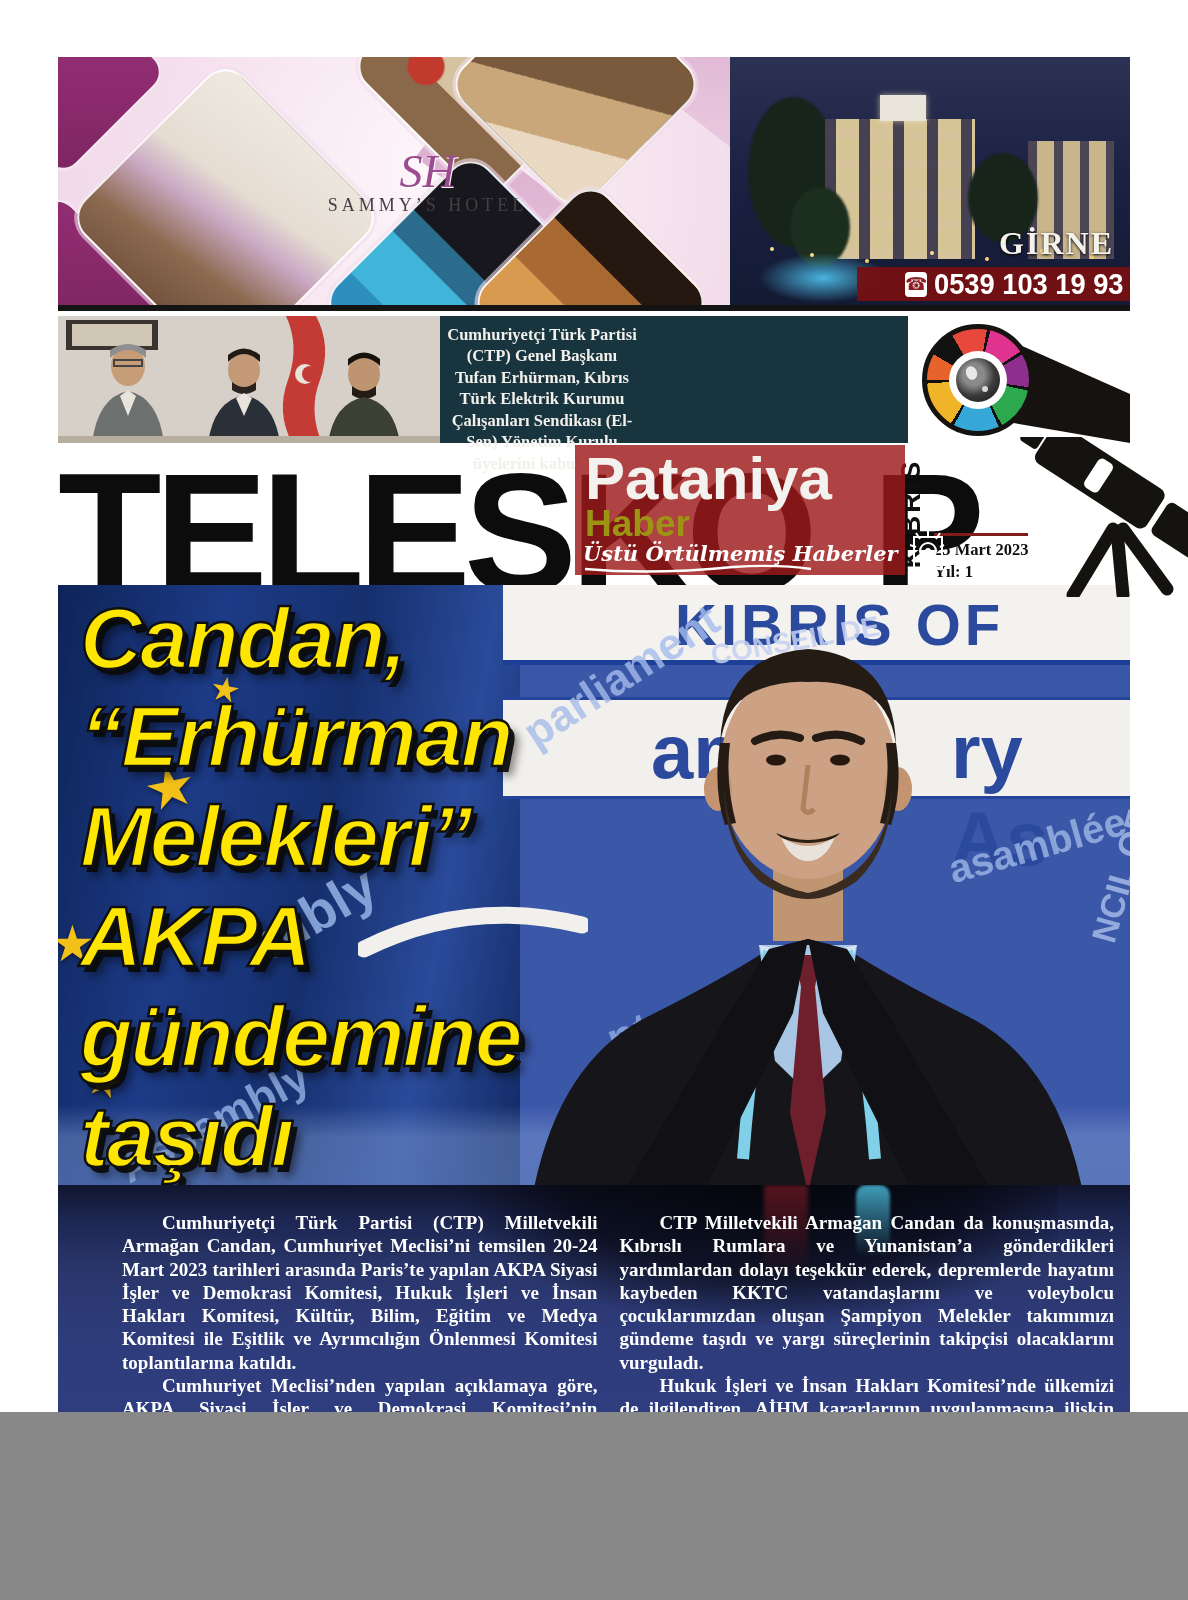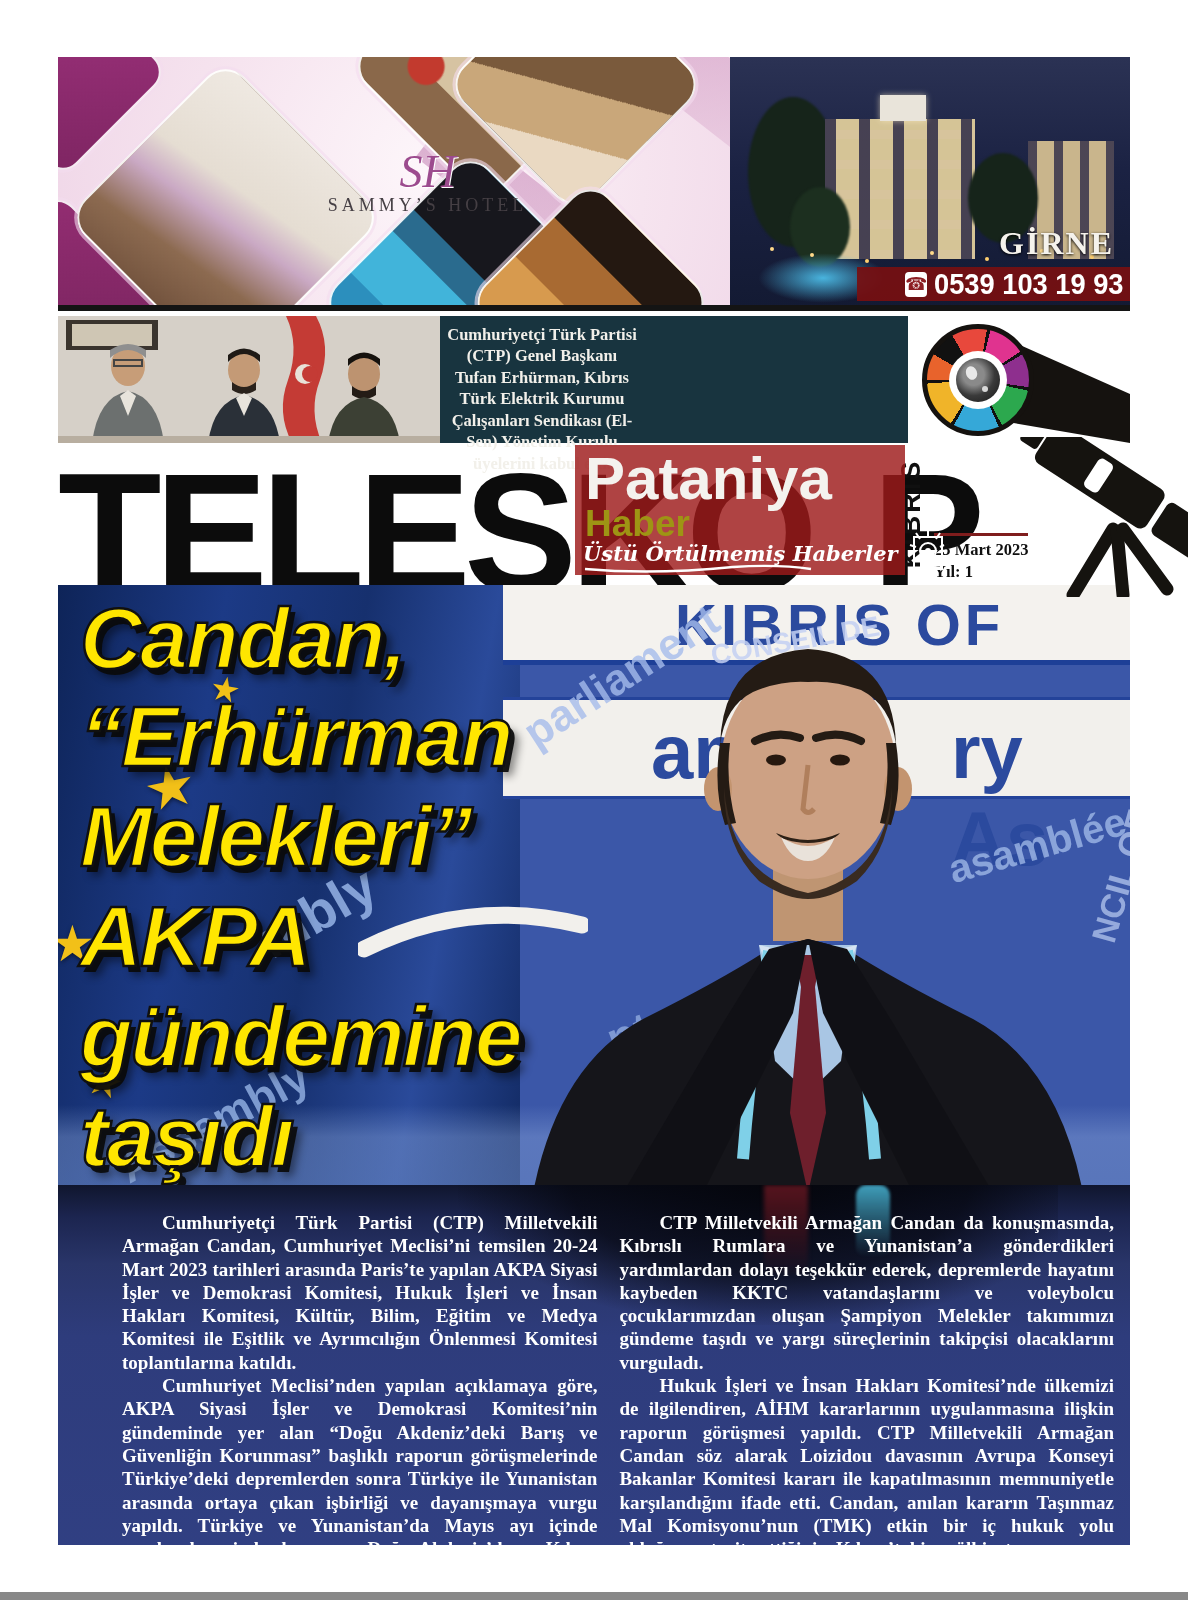--- a/index.html
+++ b/index.html
@@ -1,17 +1,17 @@
 <!DOCTYPE html>
 <html lang="tr"><head>
 <meta charset="utf-8">
 <style>
   * { margin:0; padding:0; box-sizing:border-box; }
   body { background:#888; font-family:"Liberation Sans", sans-serif; }
-  .page { position:relative; width:1188px; height:1592px; background:#ffffff; overflow:hidden; margin:0 auto; }
+  .page { position:relative; width:1188px; height:1412px; background:#ffffff; overflow:hidden; margin:0 auto; }
 
   
   .banner { position:absolute; left:58px; top:57px; width:1072px; height:250px; display:flex; overflow:hidden; }
   .banner-rule { position:absolute; left:58px; top:305px; width:1072px; height:6px; background:#141414; }
   .collage { position:relative; width:672px; height:250px; background:
       radial-gradient(circle at 55% 45%, #fdf6fa 0%, #f6e4ef 55%, #f0d7e8 100%); overflow:hidden; }
   .ribbon { position:absolute; background:linear-gradient(135deg,#b665a3,#e9c9df); opacity:.5; }
   .ribbon.r1 { left:440px; top:-30px; width:360px; height:70px; transform:rotate(38deg); }
   .ribbon.r2 { left:330px; top:180px; width:420px; height:55px; transform:rotate(38deg); }
   .diamond { position:absolute; transform:rotate(45deg); border-radius:26px; border:2px solid rgba(255,255,255,.9);

